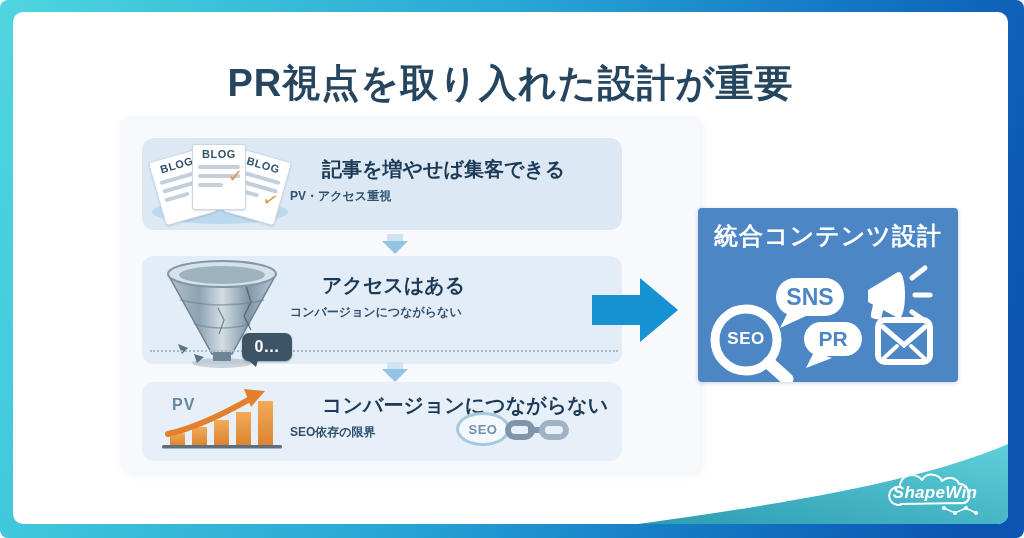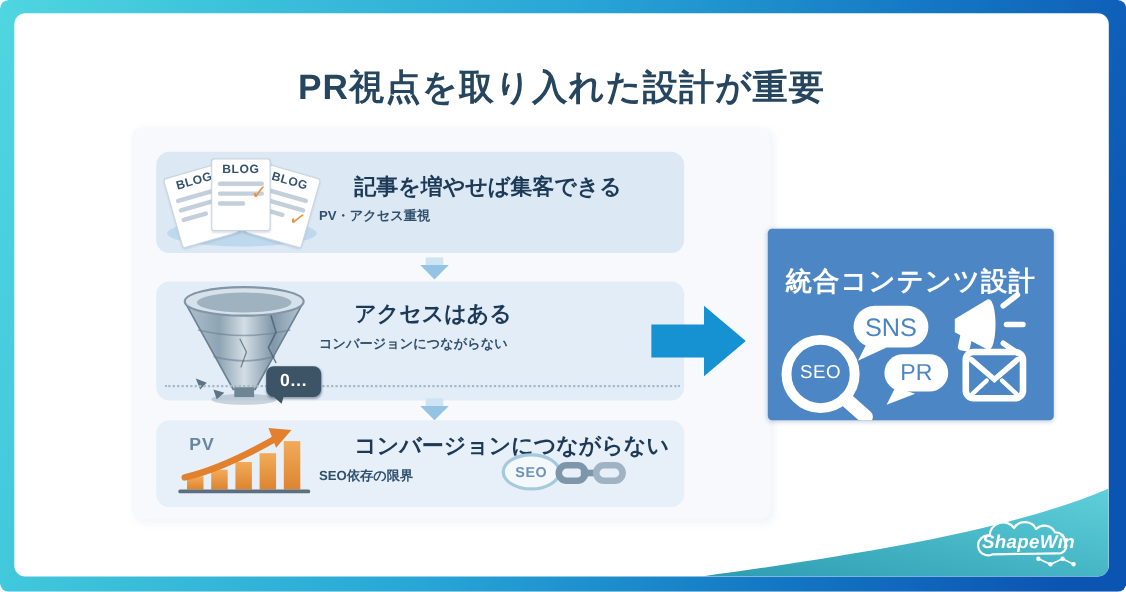--- a/index.html
+++ b/index.html
@@ -11,21 +11,21 @@
     background:linear-gradient(105deg,#4fd6e0 0%,#3cc2da 18%,#28a6d6 45%,#1478c4 72%,#0c54b2 95%);
     border-radius:8px;
   }
   .card{
     position:relative; width:100%; height:100%;
     background:#ffffff; border-radius:10px; overflow:hidden;
   }
 
   .title{
     position:absolute; top:46px; left:0; width:100%;
-    text-align:center; font-size:32px; font-weight:700;
+    text-align:center; font-size:38px; font-weight:700;
     color:#26455e; letter-spacing:1px;
   }
 
   .bg-panel{
     position:absolute; left:107px; top:104px; width:580px; height:356px;
     background:#f7f9fc; border-radius:8px;
     box-shadow:3px 3px 8px rgba(120,140,160,0.10);
   }
 
   .step-row{ position:absolute; left:129px; width:480px; border-radius:12px; }
@@ -79,23 +79,23 @@
   .seo-ellipse span{ font-size:13px; font-weight:700; color:#6f93b5; letter-spacing:.5px; }
   .chain-svg{ position:absolute; left:48px; top:5px; }
 
   
   .big-arrow{ position:absolute; left:579px; top:266px; }
 
   
   .result-box{ position:absolute; left:685px; top:196px; width:260px; height:174px;
     background:#4d86c4; border-radius:4px; box-shadow:0 1px 4px rgba(40,80,130,.25); }
   .result-title{ position:absolute; top:12px; left:0; width:100%; text-align:center;
-    font-size:24px; font-weight:700; color:#ffffff; letter-spacing:1px;margin-top:20px; }
+    font-size:24px; font-weight:700; color:#ffffff; letter-spacing:1px; }
   .box-icons{ position:absolute; left:10px; top:50px; }
-  .box-label{ position:absolute; text-align:center; font-weight:400; }
+  .box-label{ position:absolute; text-align:center; font-weight:700; }
   .lbl-seo{ left:18px; top:121px; width:60px; color:#ffffff; font-size:17px; letter-spacing:.5px; }
   .lbl-sns{ left:78px;  top:70px;  width:68px; height:38px; line-height:38px; color:#4d86c4; font-size:23px; }
   .lbl-pr { left:106px; top:114px; width:58px; height:34px; line-height:34px; color:#4d86c4; font-size:21px; }
 
   
   .swoosh{ position:absolute; right:0; bottom:0; }
   .logo{ position:absolute; right:18px; bottom:8px; width:110px; height:48px;font-style:italic; }
   .logo-text{ position:absolute; left:0; top:15px; width:100%; text-align:center;
     color:#ffffff; font-size:17px; font-weight:600; letter-spacing:.3px; }
 </style>

